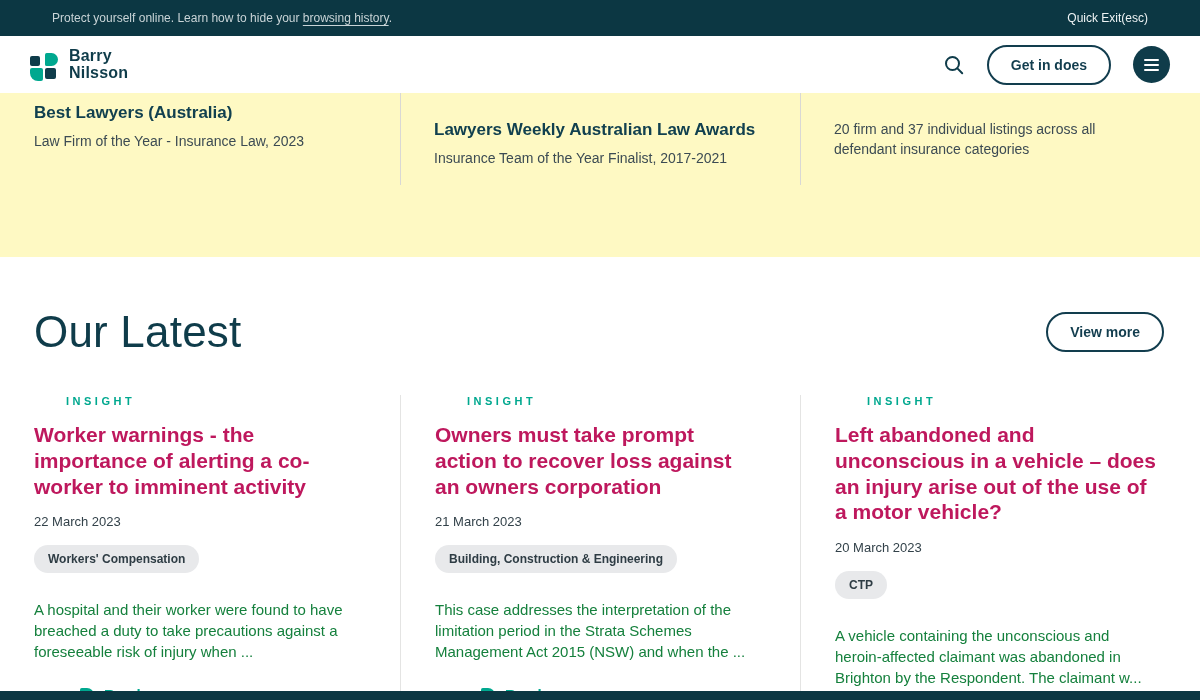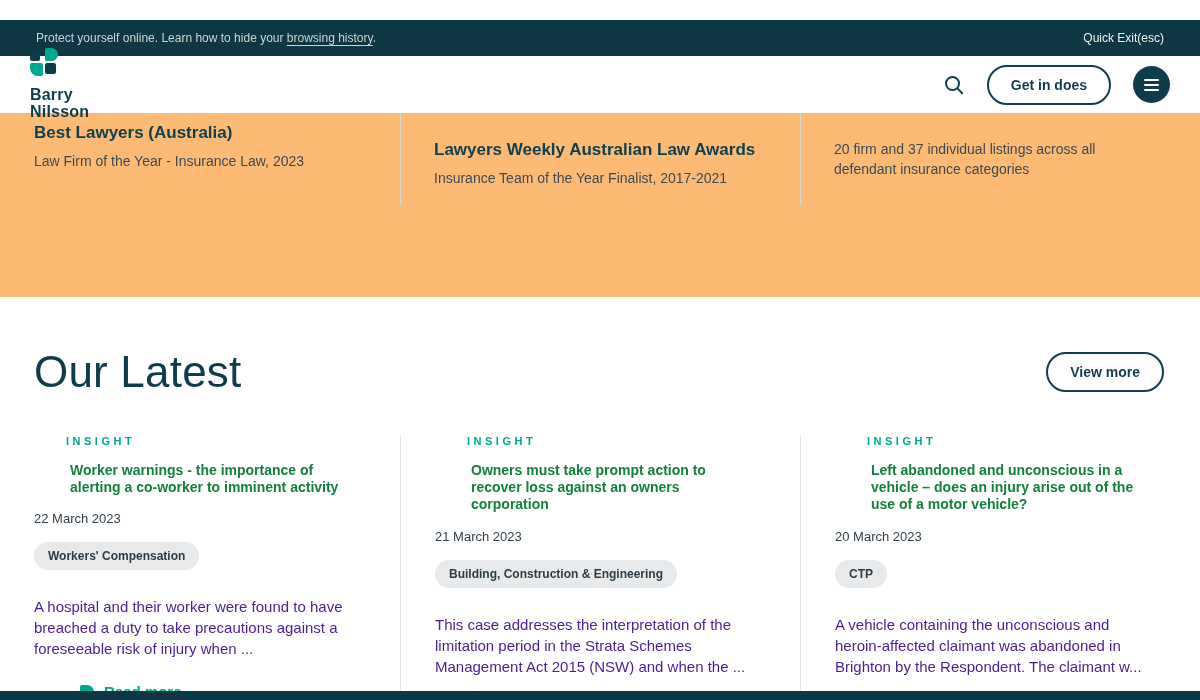--- a/index.html
+++ b/index.html
@@ -11,24 +11,23 @@
     position: relative;
   }
 
   
   .topbar {
     height: 36px;
     background: #0c3743;
     display: flex;
     align-items: center;
     justify-content: space-between;
-    padding: 0 36px;
+    padding: 0 52px;
     font-size: 12px;
     color: #c9d4d7;
-    margin-top: 20px;
   }
   .topbar a.tb-link {
     color: #c9d4d7;
     text-decoration: underline;
     text-underline-offset: 3px;
     cursor: pointer;
   }
   .topbar .quick-exit {
     color: #eef3f4;
     cursor: pointer;
@@ -36,21 +35,21 @@
 
   
   .header {
     height: 57px;
     background: #ffffff;
     display: flex;
     align-items: center;
     justify-content: space-between;
     padding: 0 30px 0 30px;
   }
-  .brand { display: flex; align-items: flex-start; gap: 11px; cursor: pointer; flex-direction: column; }
+  .brand { display: flex; align-items: flex-end; gap: 11px; cursor: pointer; }
   .logo-mark {
     display: grid;
     grid-template-columns: 13px 13px;
     grid-template-rows: 13px 13px;
     gap: 2px;
   }
   .logo-mark i { display: block; }
   .logo-mark .m-tl { background: #0f3c4a; width: 10px; height: 10px; align-self: end; border-radius: 2px; }
   .logo-mark .m-tr { background: #00a88f; border-radius: 2px 8px 8px 2px; }
   .logo-mark .m-bl { background: #00a88f; border-radius: 2px 2px 2px 8px; }
@@ -84,22 +83,22 @@
     display: flex;
     flex-direction: column;
     align-items: center;
     justify-content: center;
     gap: 3px;
   }
   .menu-btn span { display: block; width: 15px; height: 2px; background: #ffffff; border-radius: 1px; }
 
   
   .awards {
-    height: 184px;
-    background: #fdba74;
+    height: 164px;
+    background: #fef9c3;
     display: grid;
     grid-template-columns: 1fr 1fr 1fr;
   }
   .award { position: relative; padding: 10px 40px 0 34px; }
   .award + .award { padding-top: 27px; }
   .award + .award::before {
     content: "";
     position: absolute;
     left: 0; top: 0;
     width: 1px; height: 92px;
@@ -143,26 +142,25 @@
   .kicker {
     font-size: 11px;
     font-weight: 700;
     letter-spacing: 3.5px;
     color: #00a88f;
     text-transform: uppercase;
     padding-left: 32px;
   }
   .article h2 {
     margin-top: 15px;
-    font-size: 14px;
+    font-size: 21px;
     font-weight: 600;
     line-height: 1.23;
-    color: #15803d;
-    cursor: pointer;
-    margin-left: 36px;
+    color: #be185d;
+    cursor: pointer;
   }
   .art-date {
     margin-top: 15px;
     font-size: 13px;
     color: #33424a;
   }
   .tag {
     display: inline-block;
     margin-top: 16px;
     background: #e8e9eb;
@@ -170,21 +168,21 @@
     padding: 7px 14px;
     font-size: 12px;
     font-weight: 700;
     color: #2e3c44;
     cursor: pointer;
   }
   .excerpt {
     margin-top: 26px;
     font-size: 15px;
     line-height: 1.4;
-    color: #4c1d95;
+    color: #15803d;
     max-width: 320px;
   }
   .read-more {
     margin-top: 24px;
     display: flex;
     align-items: center;
     gap: 10px;
     cursor: pointer;
     padding-left: 46px;
   }

